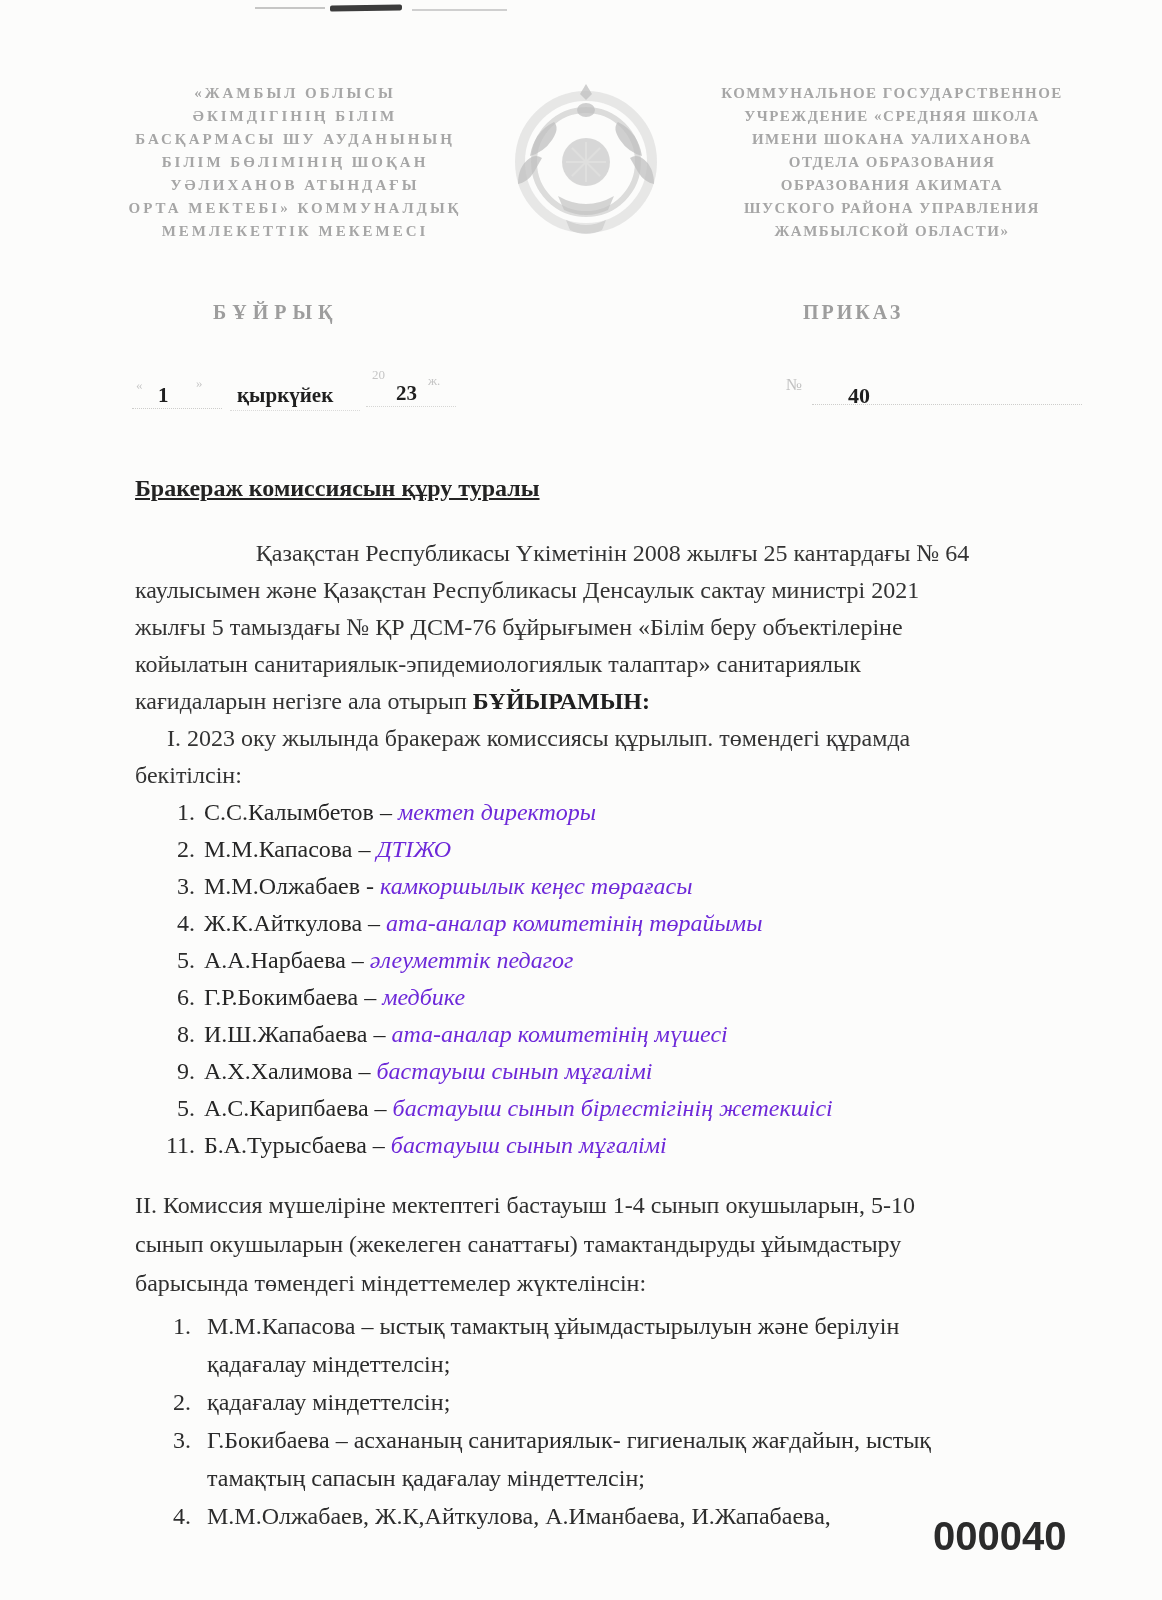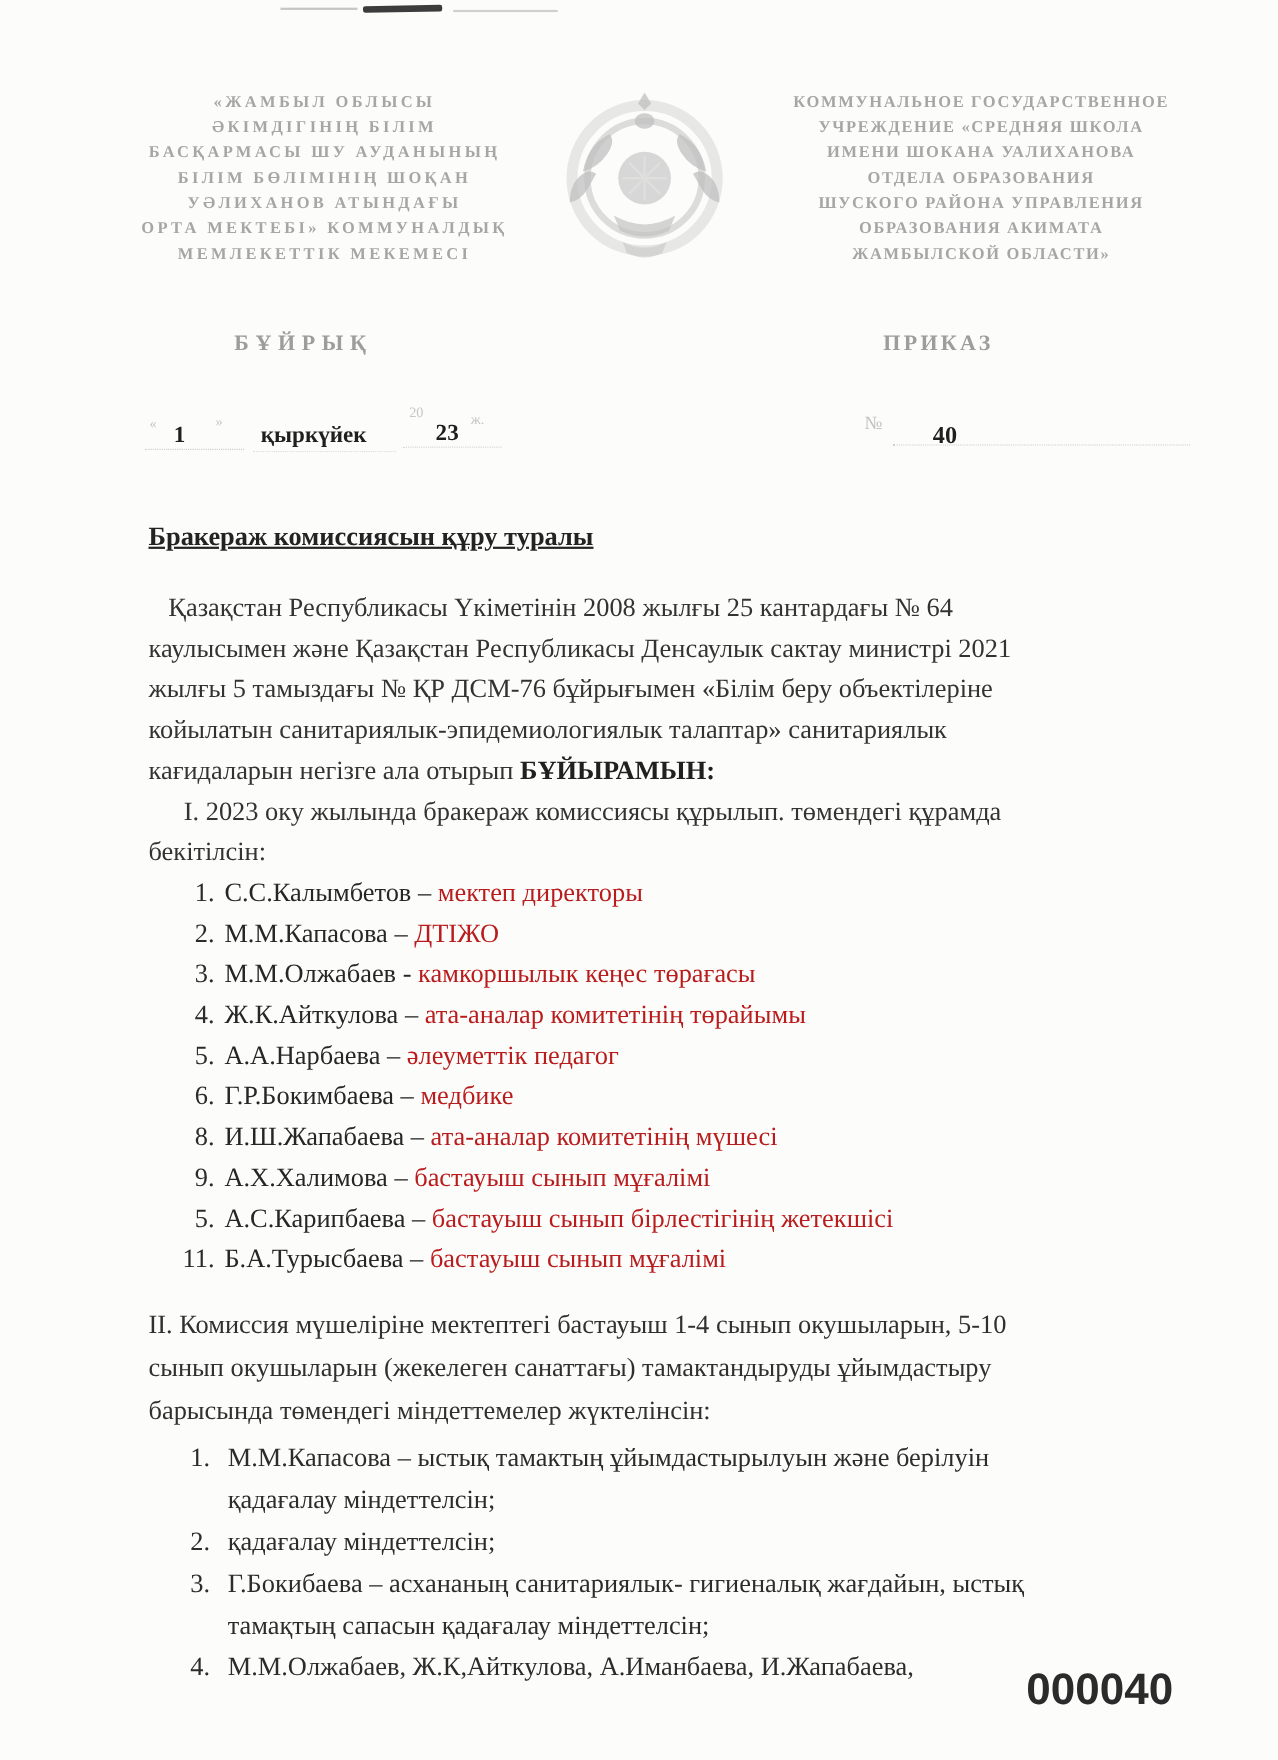--- a/index.html
+++ b/index.html
@@ -56,30 +56,30 @@
   .noise{position:absolute;color:#c6c6c6;font-weight:normal;font-size:13px;filter:blur(.3px);}
 
   
   .content{margin:0 90px 0 135px;}
   .doc-title{
     margin:56px 0 0 0;
     font-size:24px;font-weight:bold;color:#232323;text-decoration:underline;
   }
   .para{margin-top:33px;font-size:24px;line-height:37px;color:#333;}
   .pline{white-space:nowrap;}
-  .indent1{text-indent:18px;}
+  .indent1{text-indent:18px;text-align:center;}
   .indent2{text-indent:32px;}
   .bold-run{font-weight:bold;color:#202020;}
 
   
   .list1{margin-top:0;font-size:24px;line-height:37px;}
   .li1{white-space:nowrap;}
   .li1 .num{display:inline-block;width:60px;text-align:right;margin-right:9px;color:#2b2b2b;}
   .li1 .name{color:#262626;}
-  .li1 .role{color:#b91c1c;filter:blur(.2px);}
+  .li1 .role{color:#6d28d9;filter:blur(.2px);font-style:italic;}
 
   
   .sec2{margin-top:22px;font-size:24px;line-height:39px;color:#303030;}
 
   
   .list2{margin-top:4px;font-size:24px;line-height:38px;color:#2c2c2c;}
   .li2{display:flex;}
   .li2 .num2{flex:none;width:56px;text-align:right;padding-right:16px;}
   .li2 .l2text{white-space:nowrap;}
 
@@ -135,22 +135,22 @@
           <line x1="104" y1="78" x2="76" y2="106"></line>
         </g>
       </svg>
     </div>
 
     <div class="org org-ru">
       <div>КОММУНАЛЬНОЕ ГОСУДАРСТВЕННОЕ</div>
       <div>УЧРЕЖДЕНИЕ «СРЕДНЯЯ ШКОЛА</div>
       <div>ИМЕНИ ШОКАНА УАЛИХАНОВА</div>
       <div>ОТДЕЛА ОБРАЗОВАНИЯ</div>
+      <div>ОБРАЗОВАНИЯ АКИМАТА</div>
       <div>ШУСКОГО РАЙОНА УПРАВЛЕНИЯ</div>
-      <div>ОБРАЗОВАНИЯ АКИМАТА</div>
       <div>ЖАМБЫЛСКОЙ ОБЛАСТИ»</div>
     </div>
   </header>
 
   <div class="order-row">
     <span class="order-label order-kk">БҰЙРЫҚ</span>
     <span class="order-label order-ru">ПРИКАЗ</span>
   </div>
 
   <div class="date-row">

